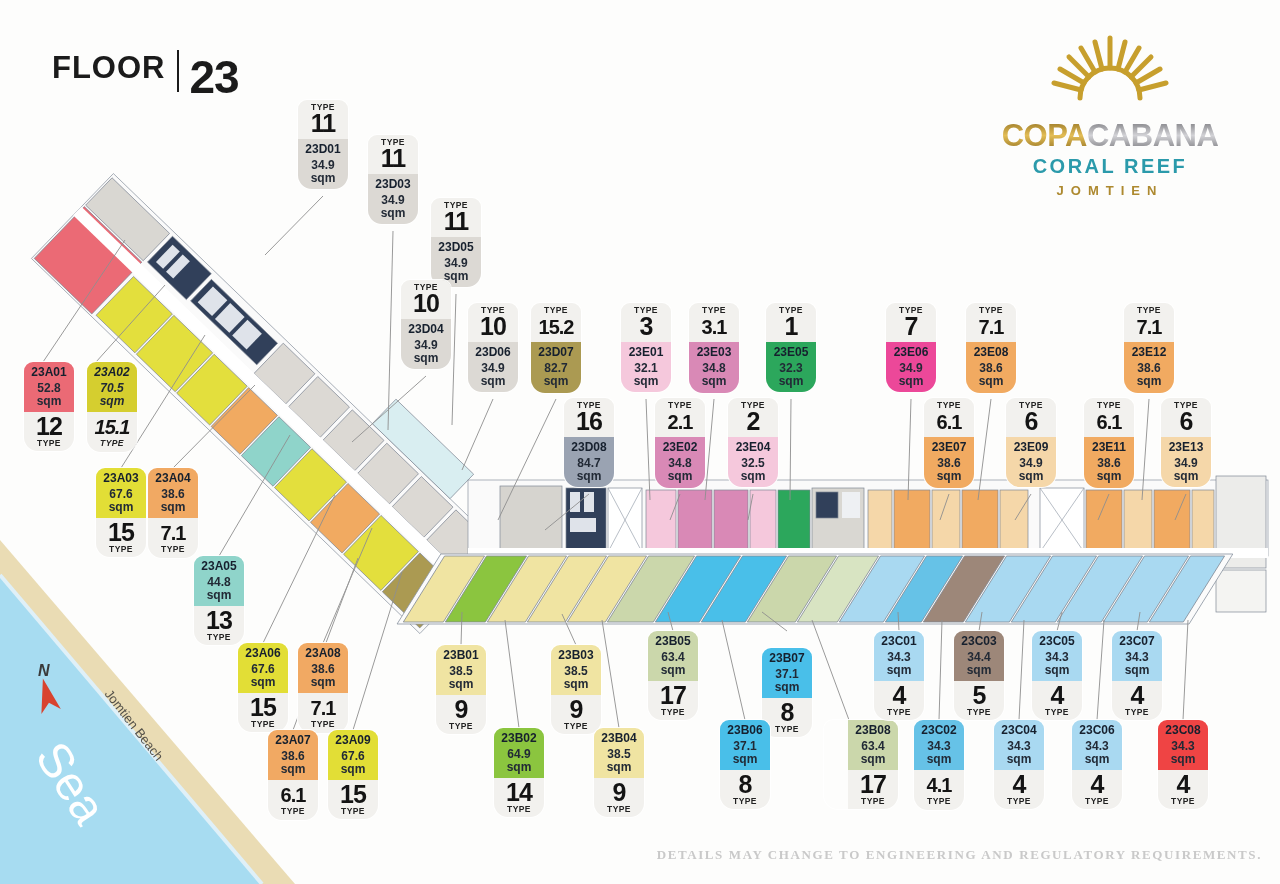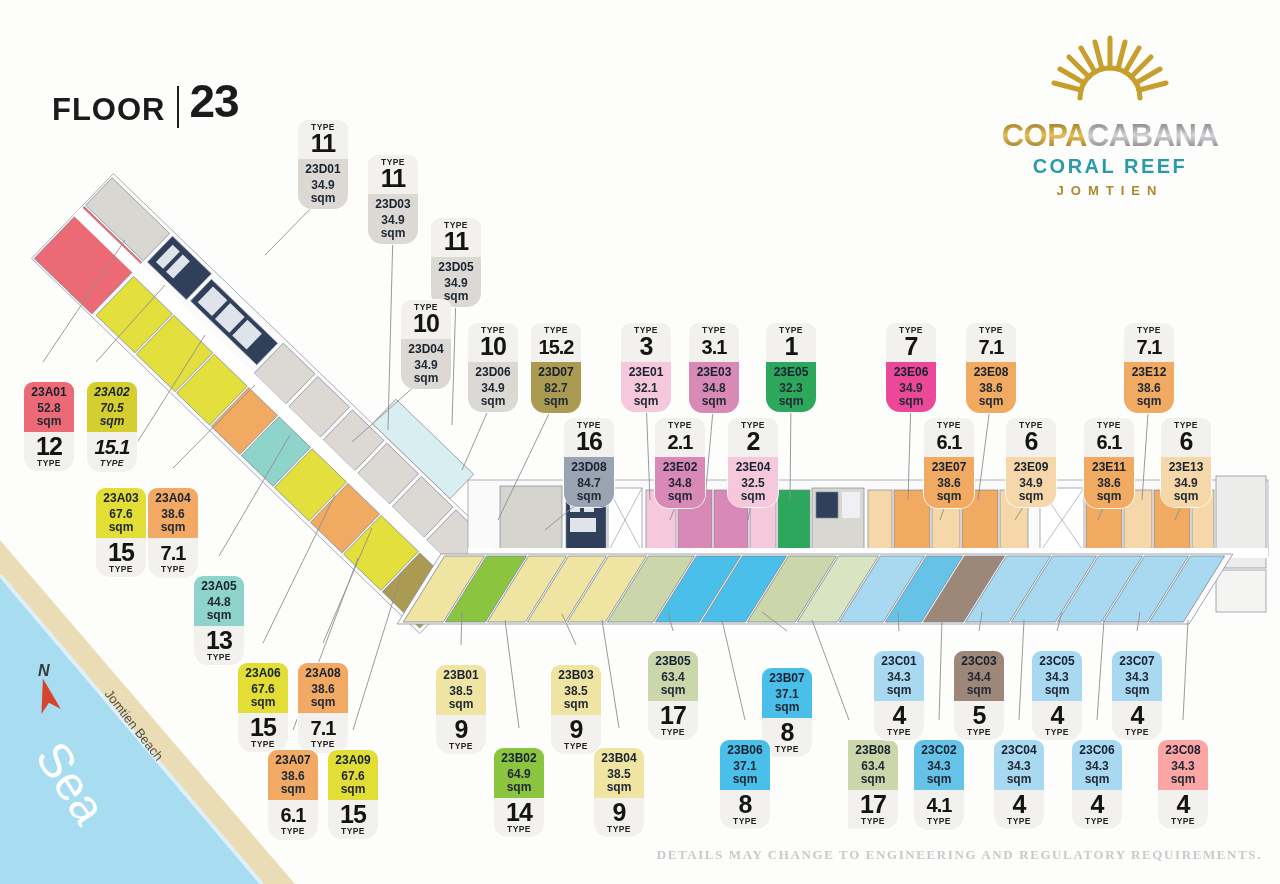--- a/index.html
+++ b/index.html
@@ -2,33 +2,33 @@
 <html><head>
 <meta charset="utf-8">
 <style>
   html,body{margin:0;padding:0;}
   body{
     width:1280px;height:884px;position:relative;overflow:hidden;
     background:#fdfdfc;font-family:"Liberation Sans",sans-serif;
   }
   #plan{position:absolute;left:0;top:0;z-index:1;}
   
-  #floor-title{position:absolute;left:52px;top:50px;display:flex;align-items:flex-end;z-index:4;margin-top:24px;}
+  #floor-title{position:absolute;left:52px;top:50px;display:flex;align-items:flex-start;z-index:4;}
   #floor-title .floor-word{font-size:31px;font-weight:bold;color:#1b1b1b;letter-spacing:1px;}
   #floor-title .divider{width:2px;height:42px;background:#1b1b1b;margin:0 11px;}
   #floor-title .floor-num{font-size:46px;font-weight:bold;color:#1b1b1b;letter-spacing:-1px;}
   
   #logo{position:absolute;left:985px;top:26px;z-index:4;}
   
   #disclaimer{position:absolute;right:18px;top:847px;z-index:4;color:#c9c9c9;
     font-size:13px;letter-spacing:1.6px;font-weight:bold;font-family:Liberation Serif, serif;}
   
   #tags{position:absolute;left:0;top:0;width:1280px;height:884px;z-index:3;}
   .tag{position:absolute;width:50px;border-radius:9px 9px 14px 14px;overflow:hidden;
-    text-align:center;box-shadow:0 0 0 1px rgba(255,255,255,.9);margin-top:20px;}
+    text-align:center;box-shadow:0 0 0 1px rgba(255,255,255,.9);}
   .sec{display:block;}
   .sec.white{background:#f2f1ee;padding:3px 0 3px;}
   .sec.color{padding:3px 0 5px;}
   .t-type{display:block;font-size:8.5px;font-weight:bold;color:#222;letter-spacing:.4px;line-height:1.1;}
   .t-num{display:block;font-size:25px;font-weight:bold;color:#141414;line-height:.95;letter-spacing:-1px;}
   .t-num.small{font-size:20px;line-height:1.2;}
   .t-code{display:block;font-size:12px;font-weight:bold;color:#16202e;line-height:1.3;}
   .t-area{display:block;font-size:12px;font-weight:bold;color:#222a36;line-height:1.1;margin-top:1px;}
   .t-sqm{display:block;font-size:12px;font-weight:bold;color:#222a36;line-height:1.05;}
 </style>
@@ -694,21 +694,21 @@
         <span class="t-code">23C06</span>
         <span class="t-area">34.3</span>
         <span class="t-sqm">sqm</span>
       </div>
       <div class="sec white">
         <span class="t-num">4</span>
         <span class="t-type">TYPE</span>
       </div>
     </div>
     <div class="tag type-bottom" style="left: 1158px; top: 720px;">
-      <div class="sec color" style="background:#fca5a5">
+      <div class="sec color" style="background:#ef4444">
         <span class="t-code">23C08</span>
         <span class="t-area">34.3</span>
         <span class="t-sqm">sqm</span>
       </div>
       <div class="sec white">
         <span class="t-num">4</span>
         <span class="t-type">TYPE</span>
       </div>
     </div>
   </div>

